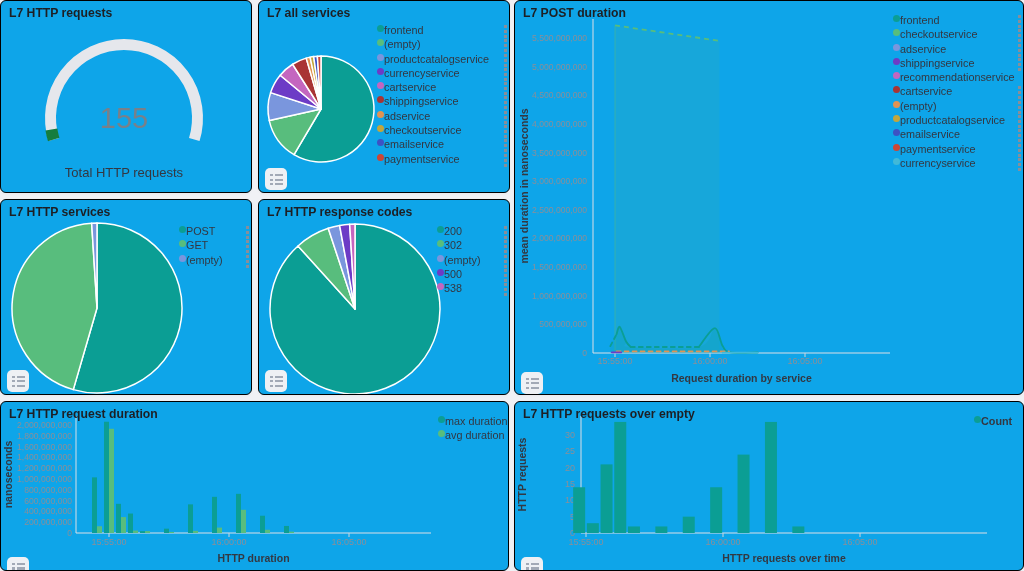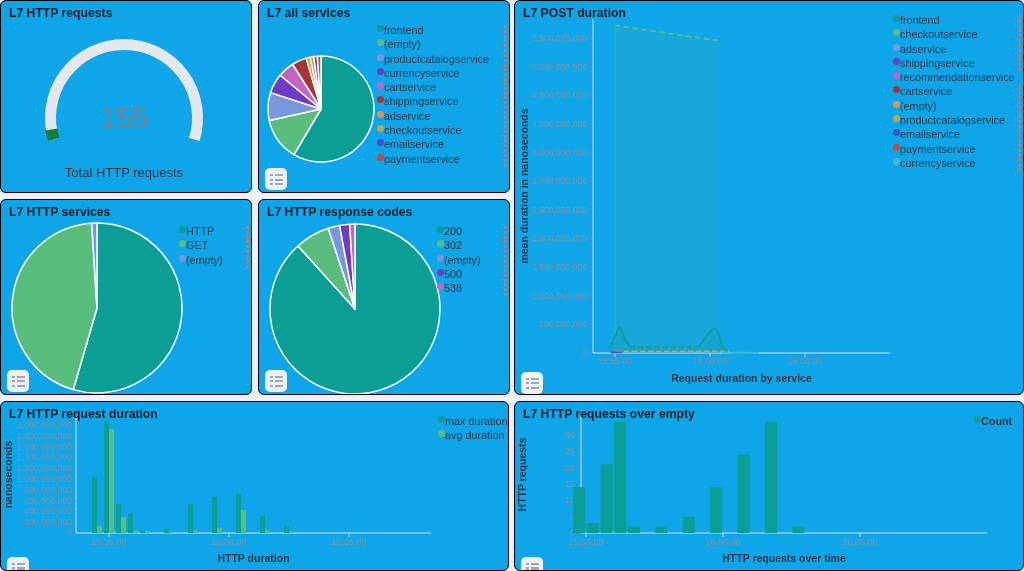--- a/index.html
+++ b/index.html
@@ -228,21 +228,21 @@
     <h2 class="panel-title">L7 HTTP services</h2>
     <div class="chart-host">
         <svg width="252" height="196" viewBox="0 0 252 196">
           <path d="M96 108 L96.00 23.00 A85 85 0 1 1 72.29 189.62 Z" fill="#0b9e94" stroke="#ffffff" stroke-width="1.5" stroke-linejoin="round"></path>
           <path d="M96 108 L72.29 189.62 A85 85 0 0 1 90.66 23.17 Z" fill="#58bd7d" stroke="#ffffff" stroke-width="1.5" stroke-linejoin="round"></path>
           <path d="M96 108 L90.66 23.17 A85 85 0 0 1 96.00 23.00 Z" fill="#7a96dd" stroke="#ffffff" stroke-width="1.5" stroke-linejoin="round"></path>
         </svg>
         <div class="legend" style="left: 178px; top: 26px; width: 70px;">
           <div class="legend-row">
             <span class="legend-dot" style="background: rgb(11, 158, 148);"></span>
-            <span class="legend-label">HTTP</span>
+            <span class="legend-label">POST</span>
             <span class="dots-icon"></span>
           </div>
           <div class="legend-row">
             <span class="legend-dot" style="background: rgb(88, 189, 125);"></span>
             <span class="legend-label">GET</span>
             <span class="dots-icon"></span>
           </div>
           <div class="legend-row">
             <span class="legend-dot" style="background: rgb(122, 150, 221);"></span>
             <span class="legend-label">(empty)</span>

